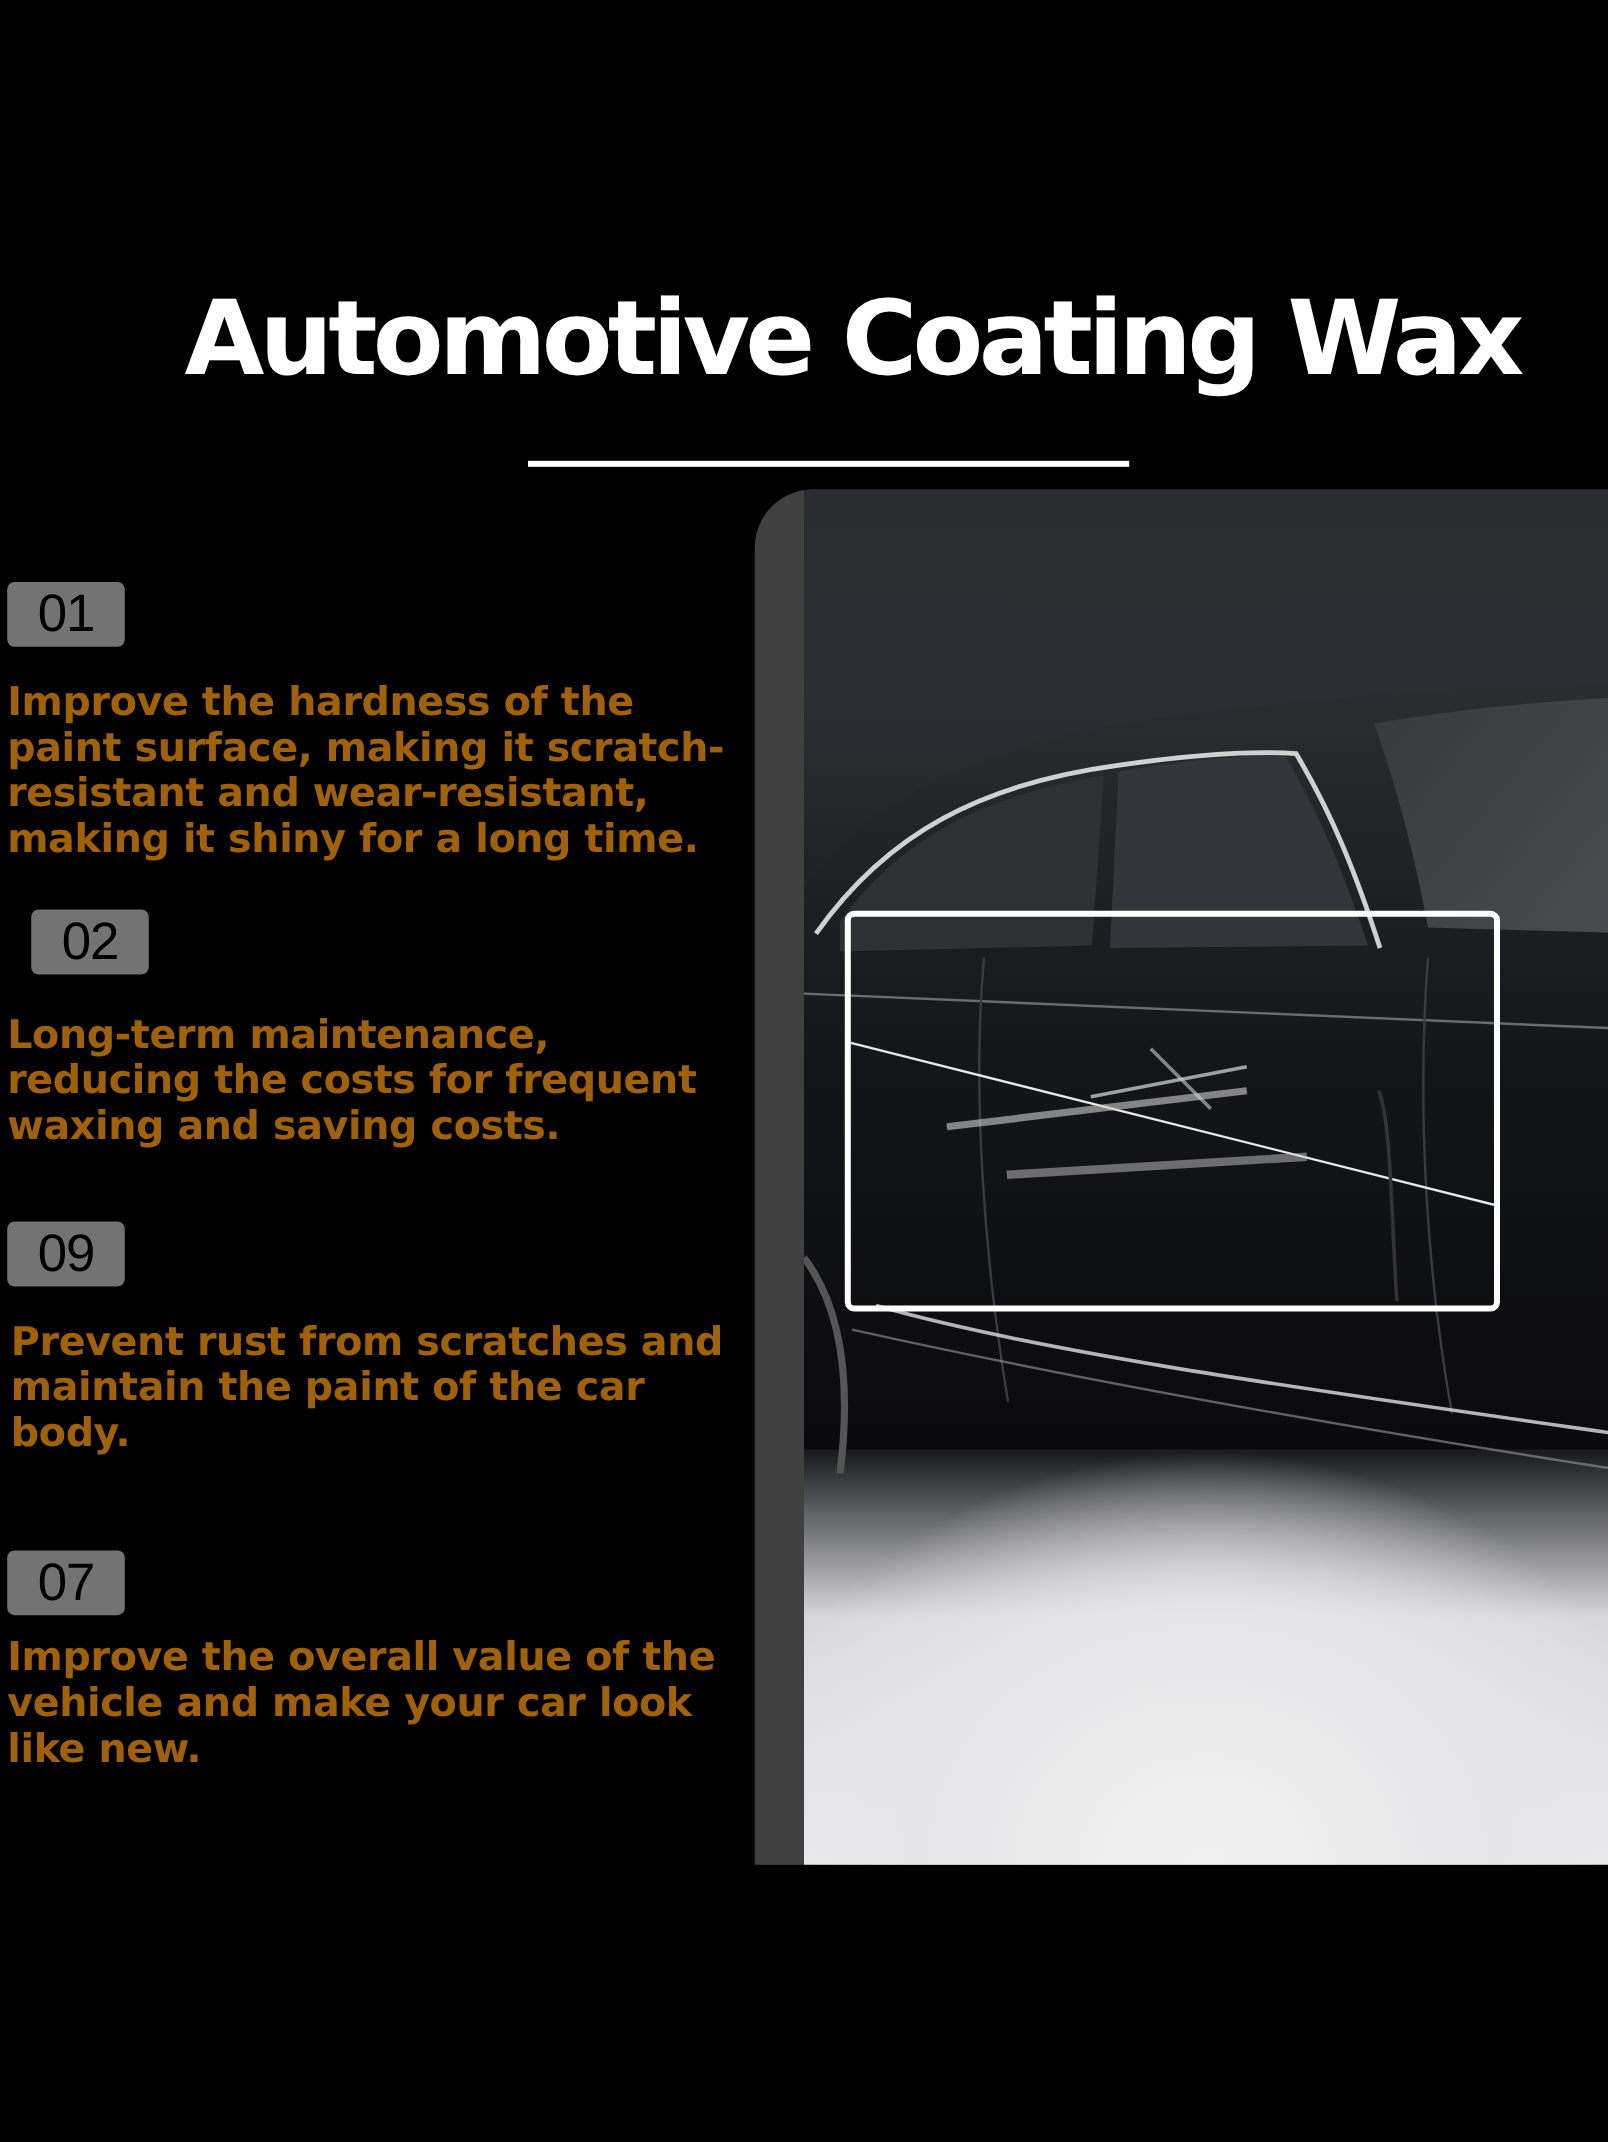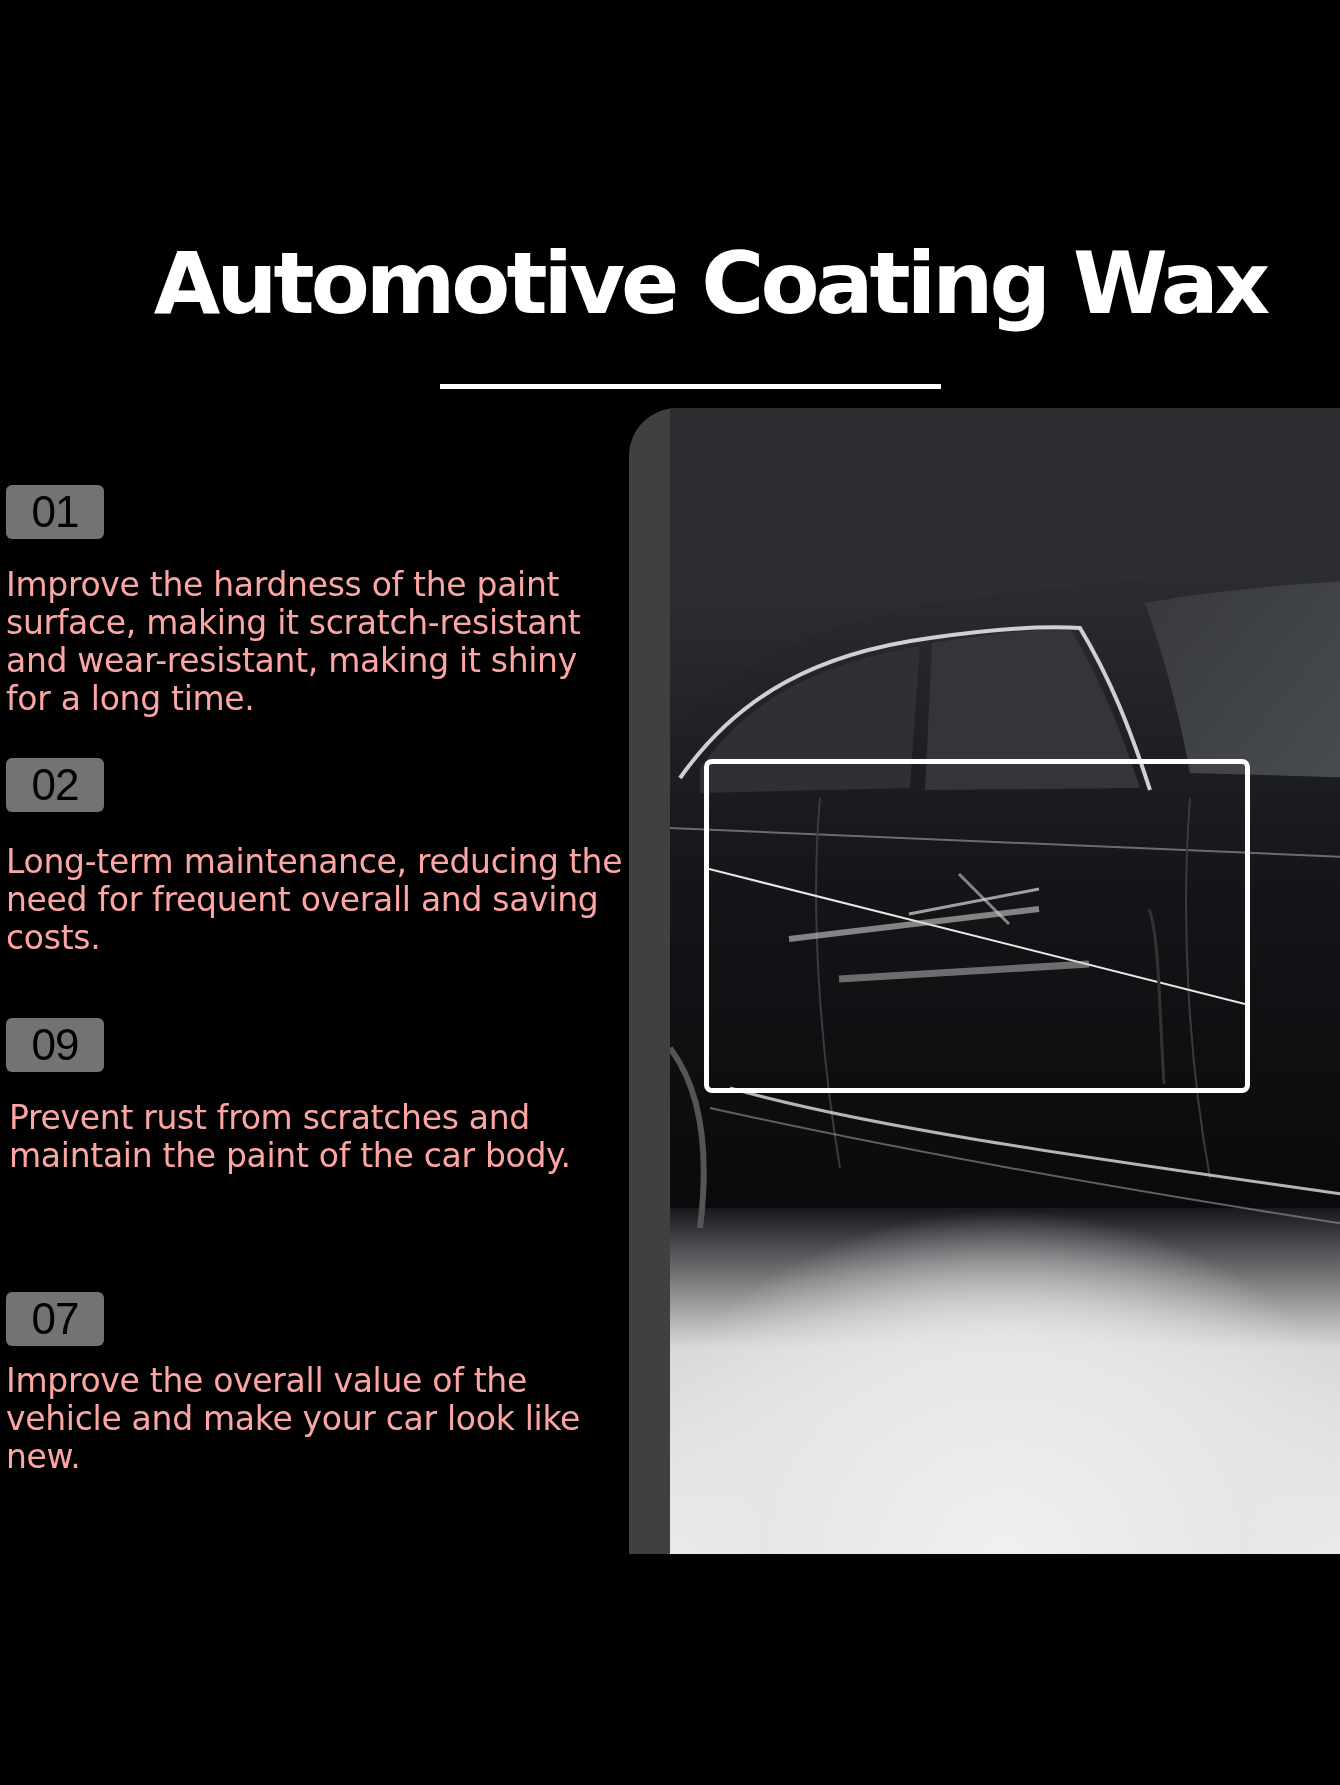--- a/index.html
+++ b/index.html
@@ -15,22 +15,22 @@
   .title-rule {
     position:absolute; left:440px; top:384px; width:501px; height:5px; background:#fff;
   }
   .feature-badge {
     position:absolute; left:6px; width:98px; height:54px; background:#737373; border-radius:6px;
     color:#000; font-family:"Liberation Sans", sans-serif; font-size:44px; line-height:54px;
     text-align:center; letter-spacing:-1px;
   }
   .feature-text {
     position:absolute; left:6px; width:620px;
-    font-family:"DejaVu Sans", sans-serif; font-size:33px; line-height:38px; color:#fca5a5;
-    font-weight:400; letter-spacing:-0.3px;
+    font-family:"DejaVu Sans", sans-serif; font-size:33px; line-height:38px; color:#a16207;
+    font-weight:700; letter-spacing:-0.3px;
   }
   .photo-frame {
     position:absolute; left:629px; top:408px; width:711px; height:1146px;
     background:#404040; border-top-left-radius:48px; overflow:hidden;
   }
   .photo {
     position:absolute; left:41px; top:0; width:670px; height:1146px;
     background:
       radial-gradient(ellipse 60% 30% at 50% 100%, #f0f0f0 0%, #e6e6e8 60%, rgba(230,230,232,0) 100%),
       linear-gradient(180deg, #2a2c30 0%, #2c2e33 15%, #1b1c1f 35%, #0e0f11 55%, #1a1b1e 70%, #d8d8da 82%, #ececee 100%);
@@ -45,22 +45,22 @@
 </style>
 </head>
 <body>
 
 <div class="title">Automotive Coating Wax</div>
 <div class="title-rule"></div>
 
 <div class="feature-badge" style="top:485px;">01</div>
 <div class="feature-text" style="top:566px;">Improve the hardness of the paint surface, making it scratch-resistant and wear-resistant, making it shiny for a long time.</div>
 
-<div class="feature-badge" style="top:758px;">02</div>
-<div class="feature-text" style="top:843px;">Long-term maintenance, reducing the need for frequent overall and saving costs.</div>
+<div class="feature-badge" style="top:758px;margin-left:20px;">02</div>
+<div class="feature-text" style="top:843px;">Long-term maintenance, reducing the costs for frequent waxing and saving costs.</div>
 
 <div class="feature-badge" style="top:1018px;">09</div>
 <div class="feature-text" style="top:1099px; left:9px;">Prevent rust from scratches and maintain the paint of the car body.</div>
 
 <div class="feature-badge" style="top:1292px;">07</div>
 <div class="feature-text" style="top:1362px;">Improve the overall value of the vehicle and make your car look like new.</div>
 
 <div class="photo-frame">
   <div class="photo">
     <svg class="car-body" viewBox="0 0 700 700">

